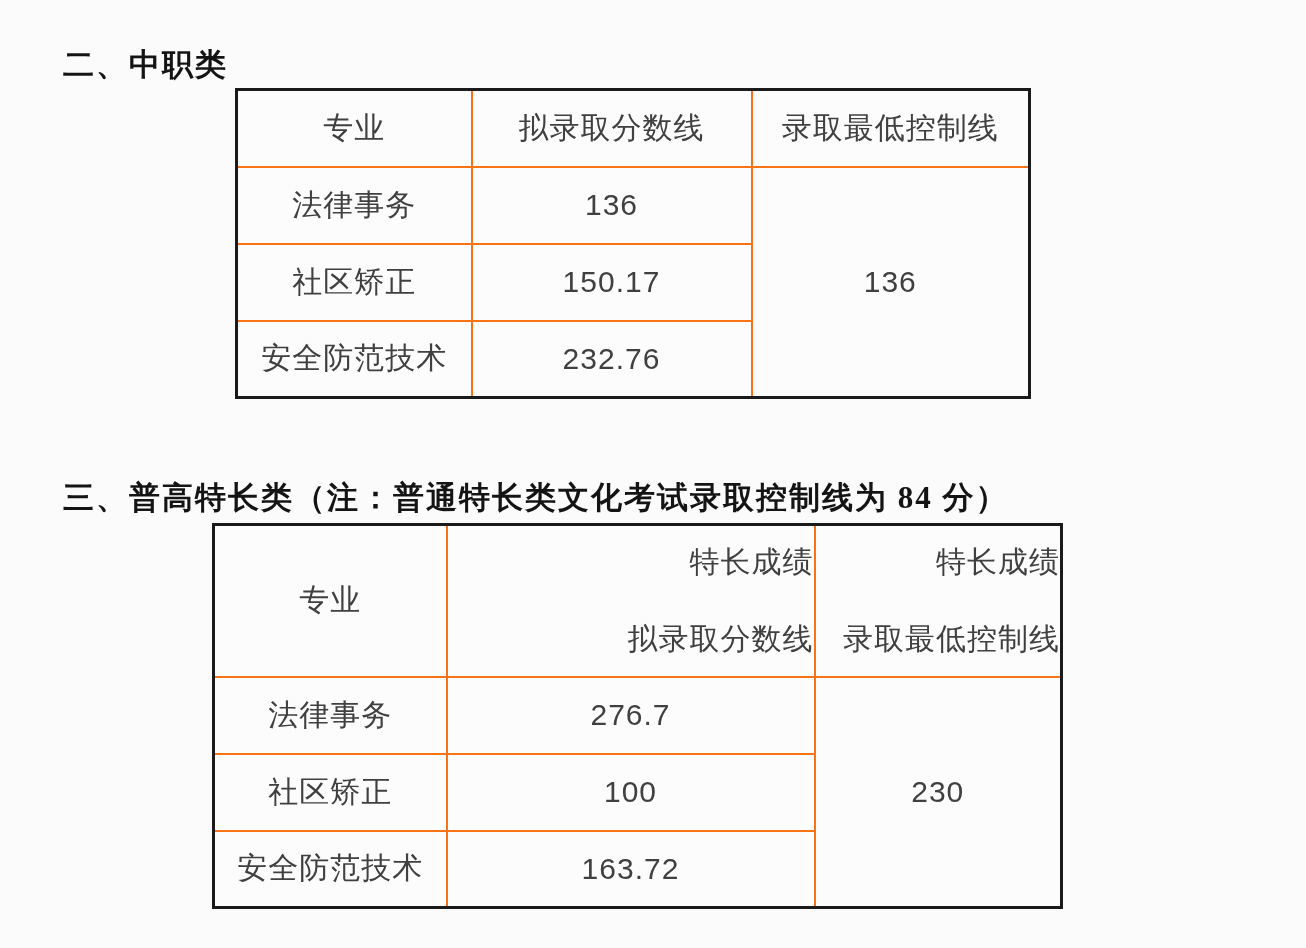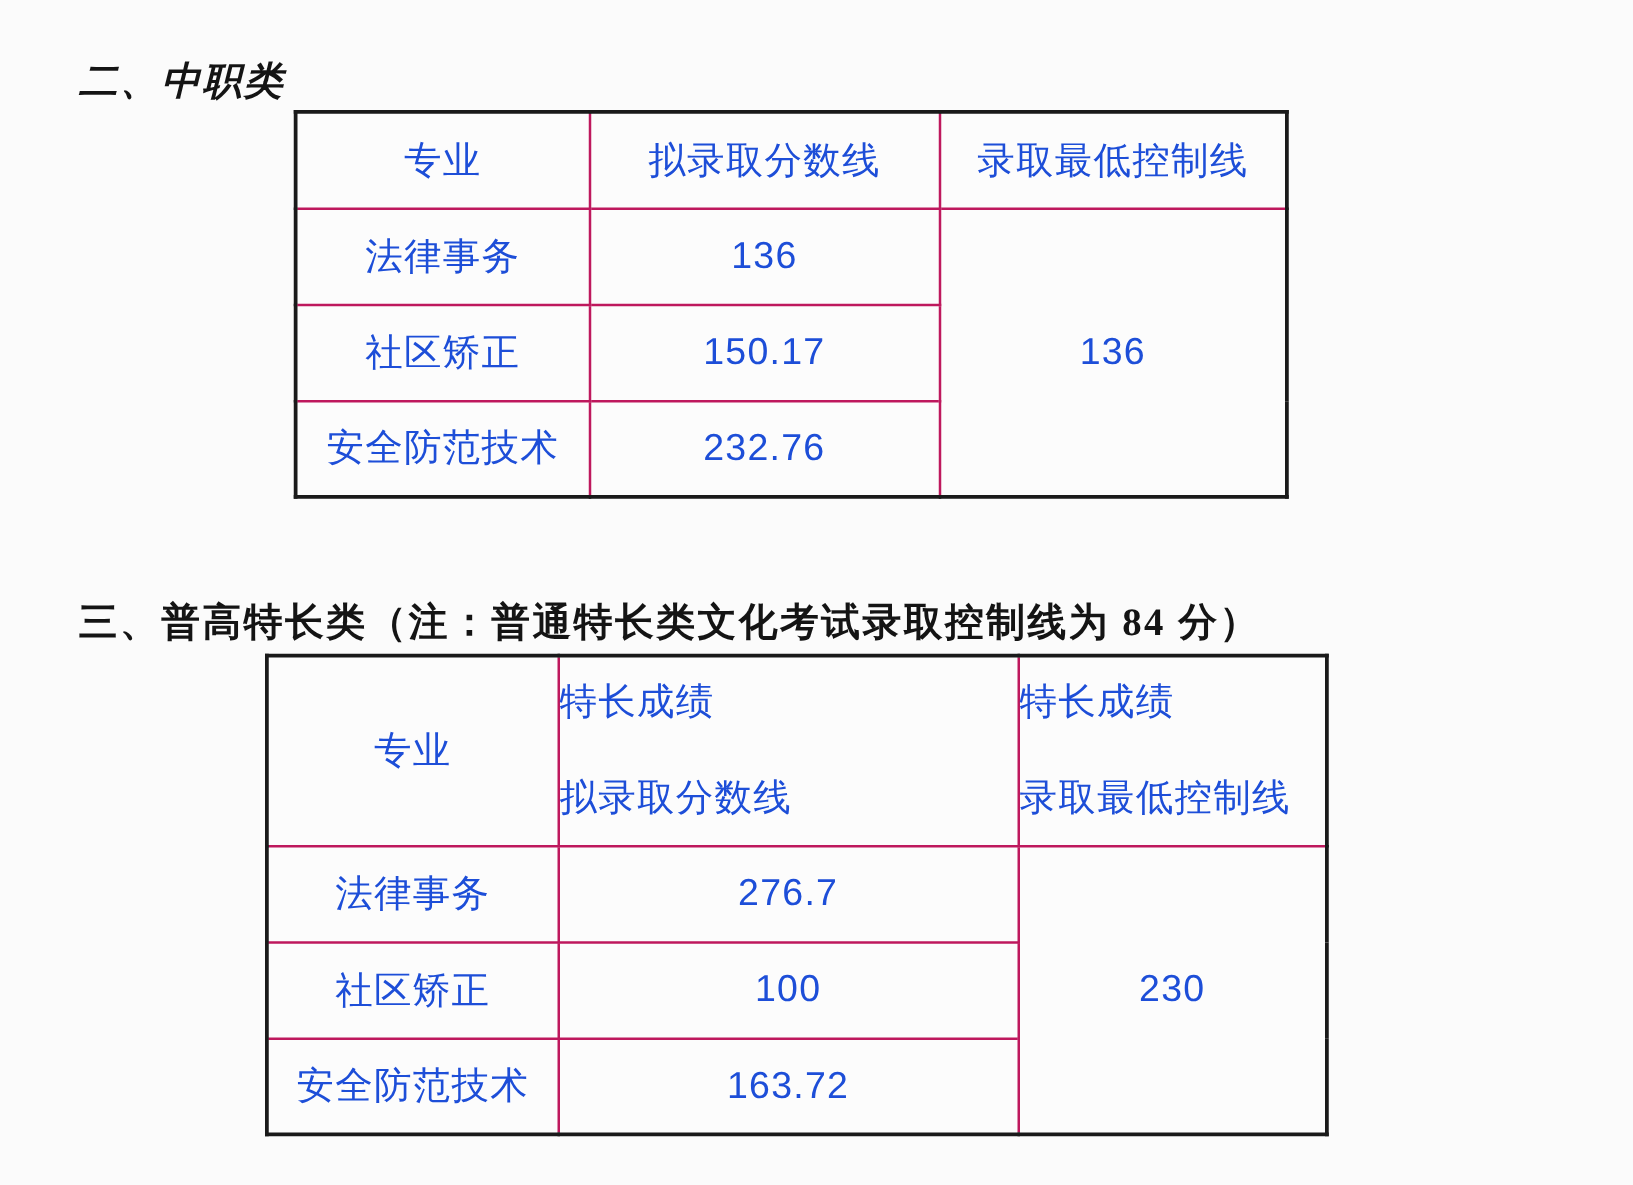--- a/index.html
+++ b/index.html
@@ -17,57 +17,57 @@
   }
   .heading {
     position: absolute;
     margin: 0;
     font-size: 31px;
     font-weight: 700;
     letter-spacing: 2px;
     white-space: nowrap;
     color: #141414;
   }
-  #heading-vocational { left: 63px; top: 44px; font-style: italic; }
+  #heading-vocational { left: 63px; top: 44px; }
   #heading-special    { left: 63px; top: 477px; }
 
   table.score-table {
     position: absolute;
     border-collapse: collapse;
     table-layout: fixed;
     background: #fcfcfc;
     border: 3px solid #1a1a1a;
   }
   #table-vocational { left: 235px; top: 88px;  width: 793px; }
   #table-special    { left: 212px; top: 523px; width: 848px; }
 
   .score-table th, .score-table td {
-    border: 2px solid #be185d;
+    border: 2px solid #f97316;
     text-align: center;
     vertical-align: middle;
     padding: 0;
     font-weight: 400;
     font-size: 30px;
-    color: #1d4ed8;
+    color: #404040;
     letter-spacing: 1px;
   }
   #table-vocational tr.hdr    { height: 77px; }
   #table-vocational tr.r      { height: 77px; }
   #table-special tr.hdr       { height: 152px; }
   #table-special tr.r         { height: 77px; }
 
   .num {
     font-family: Liberation Sans, sans-serif;
     font-size: 31px;
     letter-spacing: 3px;
   }
   .two-line {
     display: flex;
     flex-direction: column;
-    align-items: flex-start;
+    align-items: flex-end;
     justify-content: center;
     gap: 45px;
     height: 100%;
   }
   .two-line div { line-height: 32px; }
 </style>
 </head>
 <body>
 
 <div class="page">

